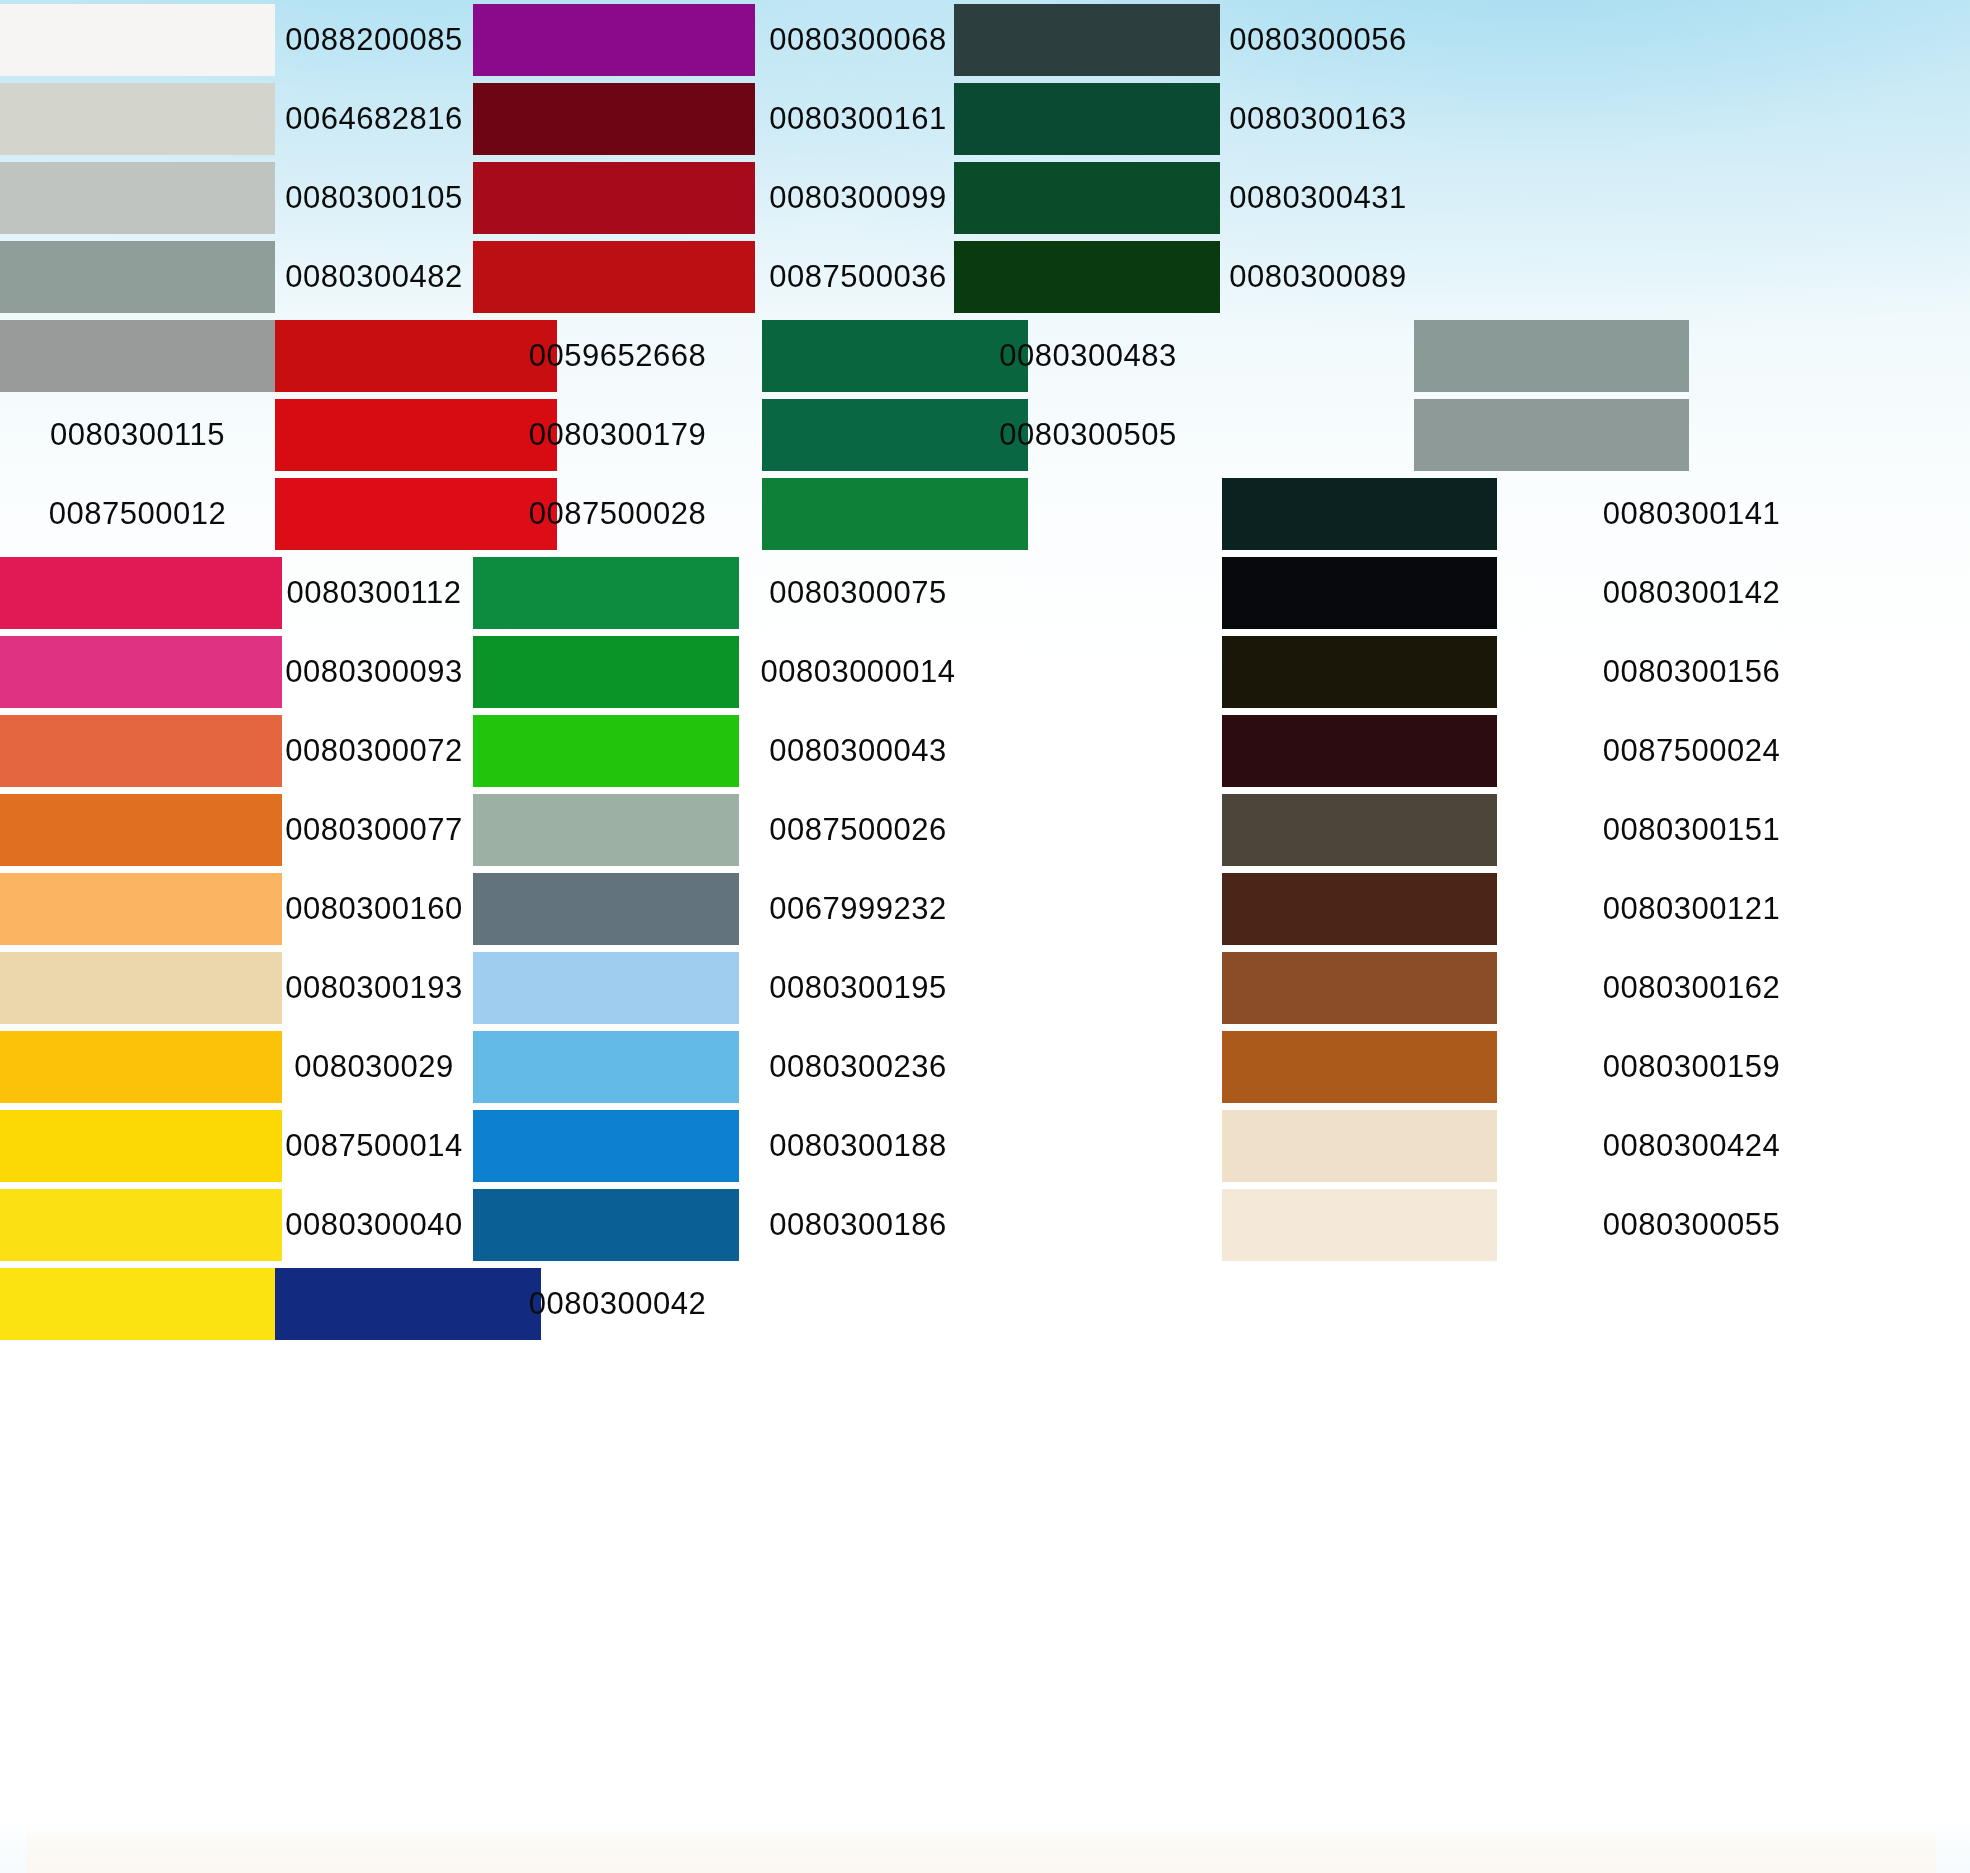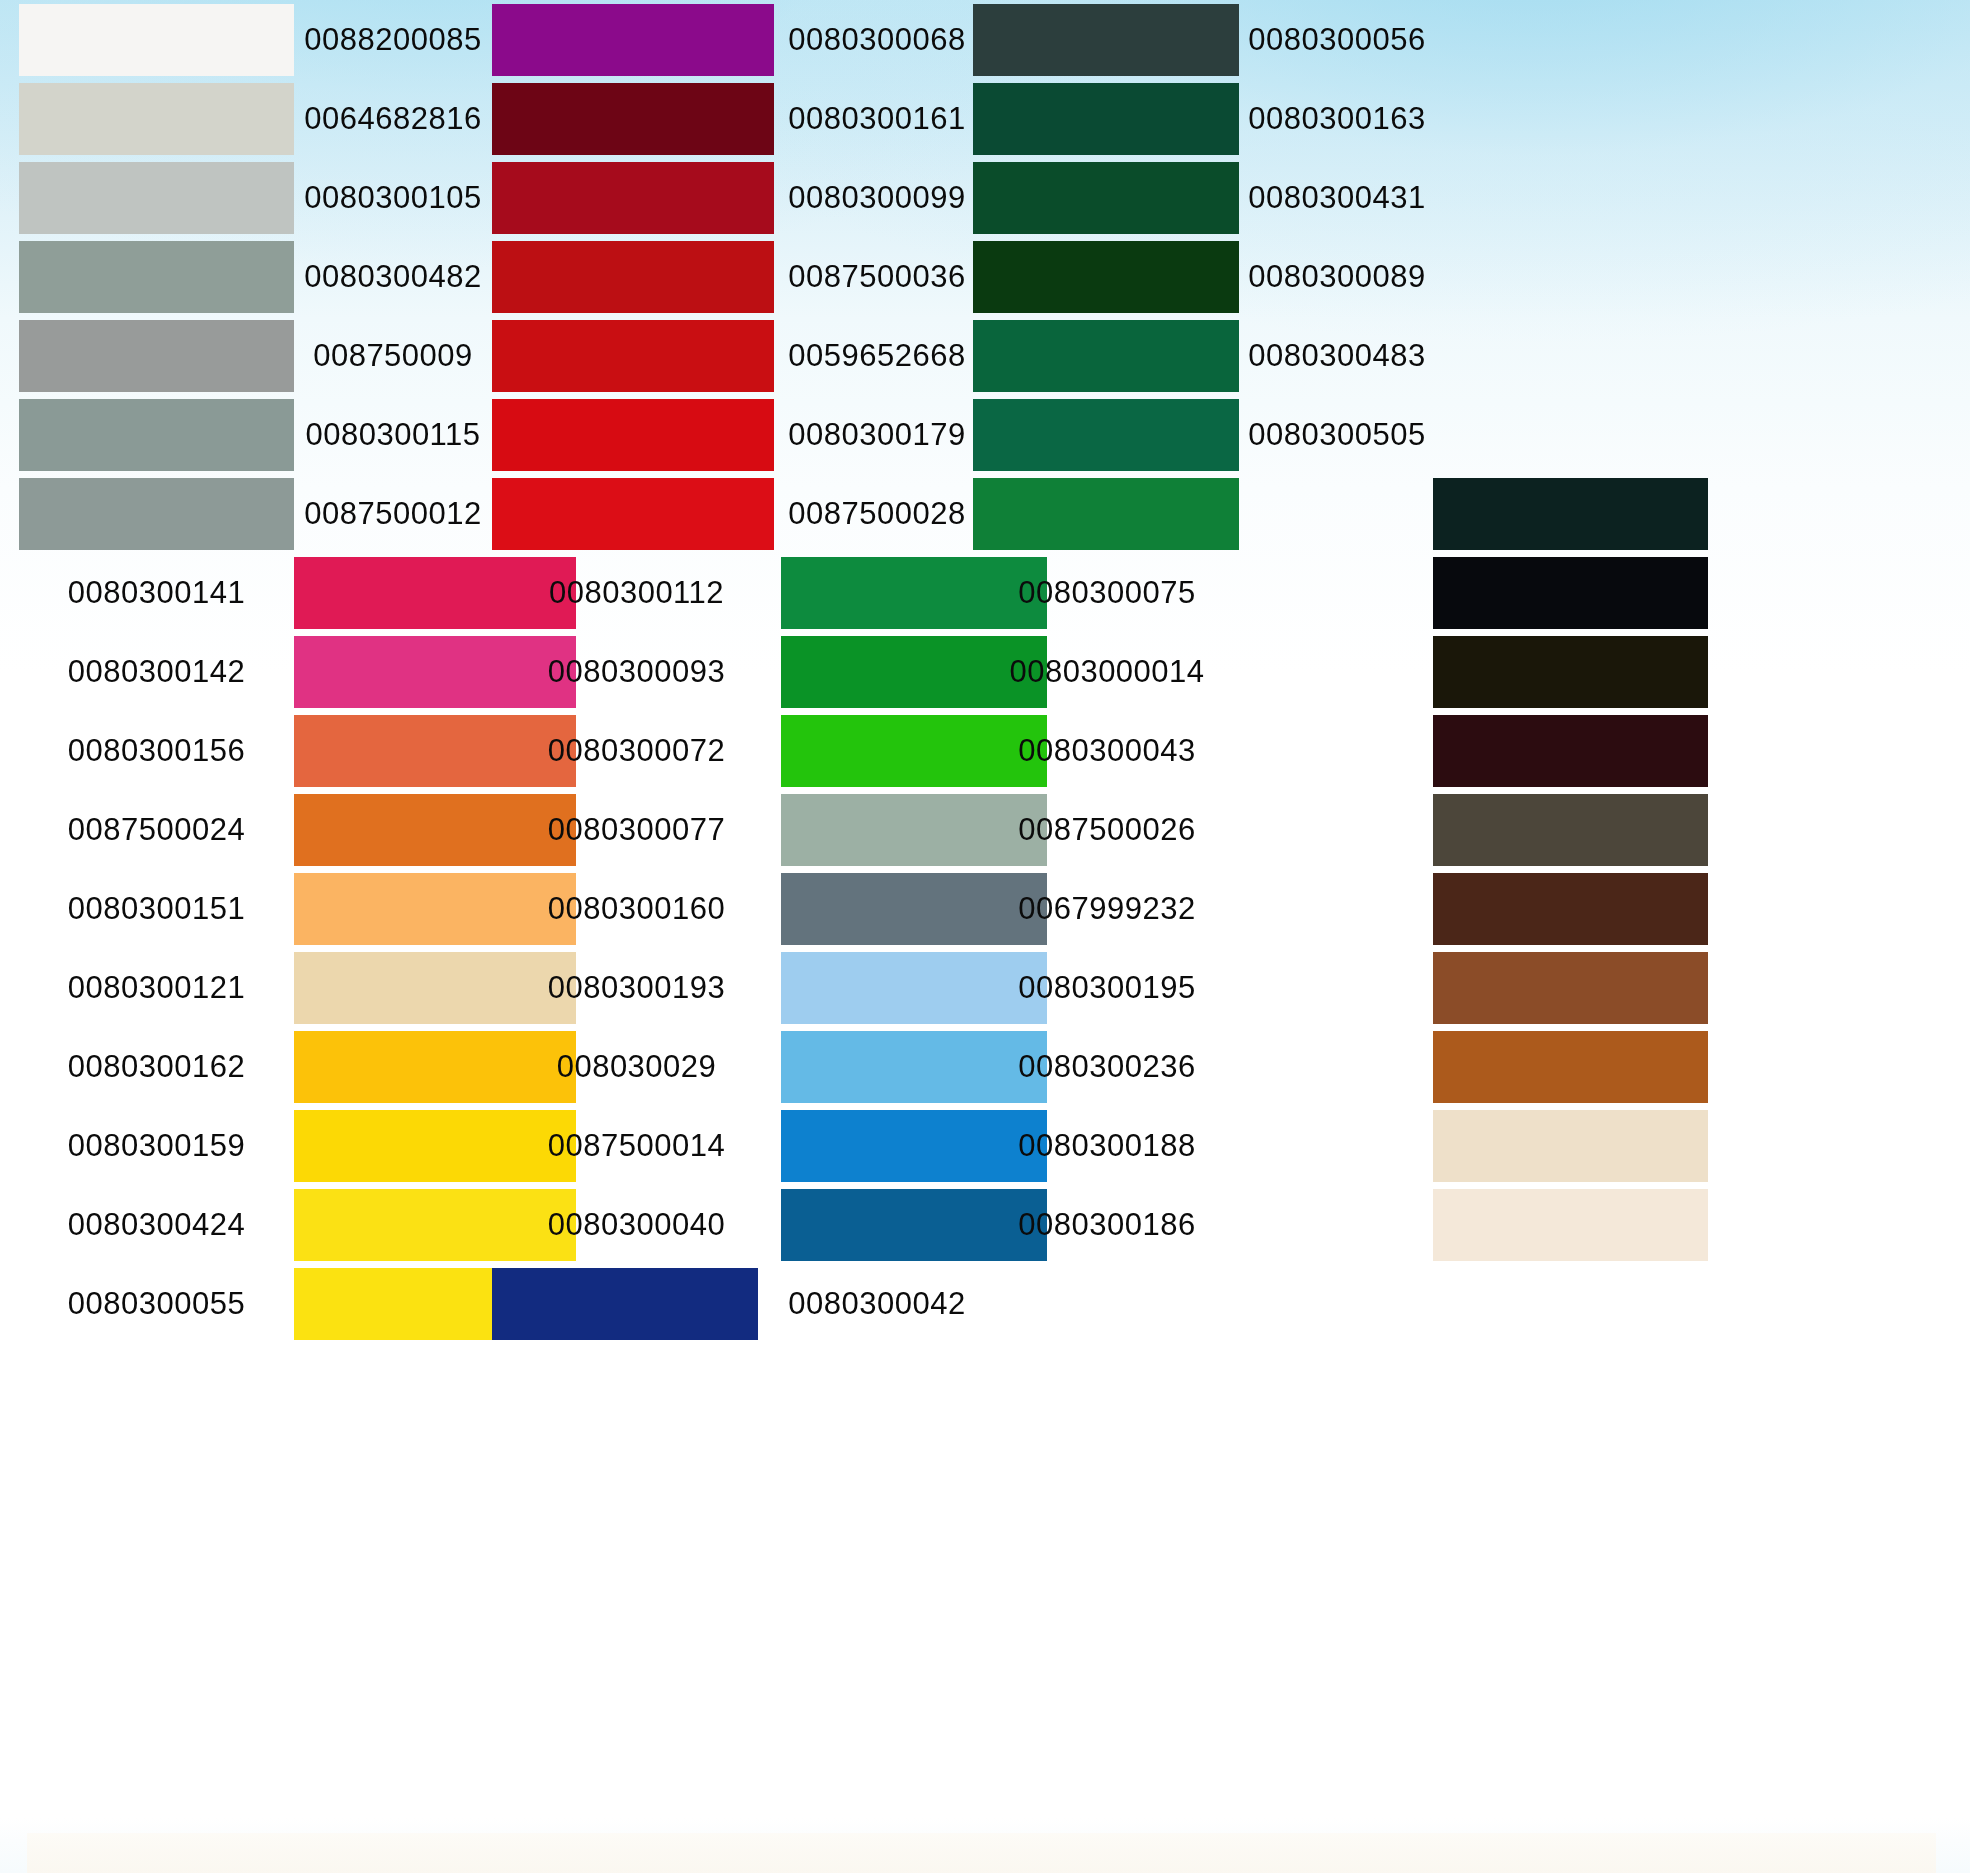--- a/index.html
+++ b/index.html
@@ -30,21 +30,20 @@
   .grid {
     position: absolute;
     left: 0;
     top: 0;
     width: 1868px;
     display: grid;
     grid-template-columns: 275px 198px 289px 192px 268px 192px 555px;
     grid-auto-rows: 79px;
     row-gap: 0px;
     column-gap: 0px;
-    padding-left: 19px;
   }
 
   .cell {
     position: relative;
     box-sizing: border-box;
   }
 
   
   .swatch {
     display: block;
@@ -144,21 +143,20 @@
       </div>
       <div class="cell label">0087500036</div>
       <div class="cell">
         <span class="swatch sw-c3" style="background: rgb(10, 58, 16);"></span>
       </div>
       <div class="cell label">0080300089</div>
       <div class="cell spacer"></div>
       <div class="cell">
         <span class="swatch sw-c1" style="background: rgb(152, 155, 154);"></span>
       </div>
-      <div class="cell label">008750009</div>
       <div class="cell">
         <span class="swatch sw-c2" style="background: rgb(201, 14, 18);"></span>
       </div>
       <div class="cell label">0059652668</div>
       <div class="cell">
         <span class="swatch sw-c3" style="background: rgb(9, 101, 60);"></span>
       </div>
       <div class="cell label">0080300483</div>
       <div class="cell spacer"></div>
       <div class="cell">

